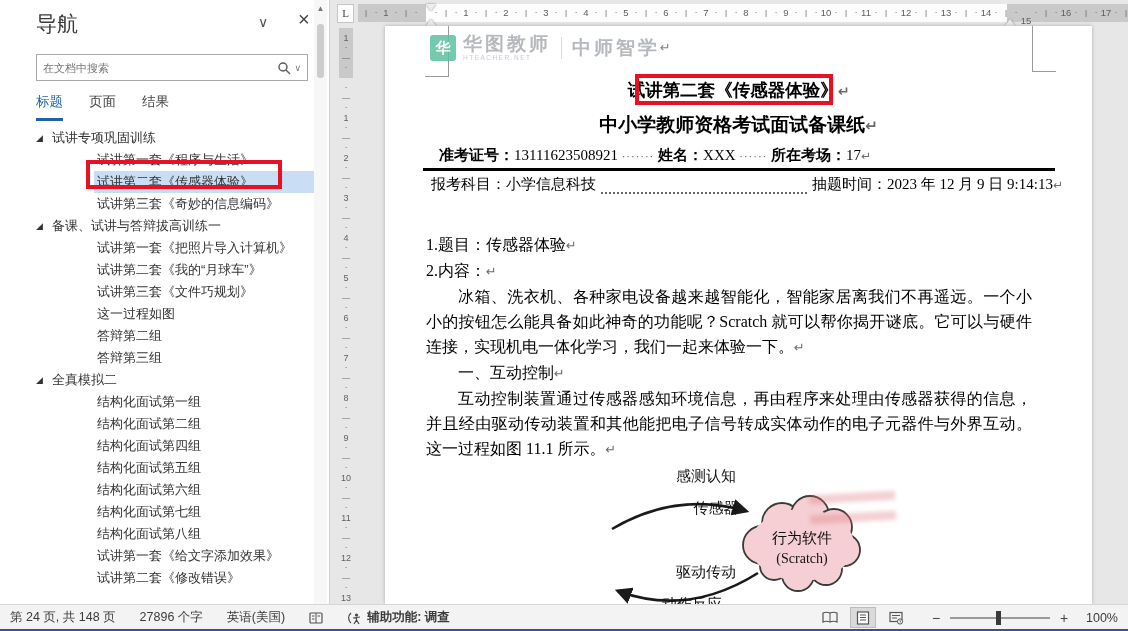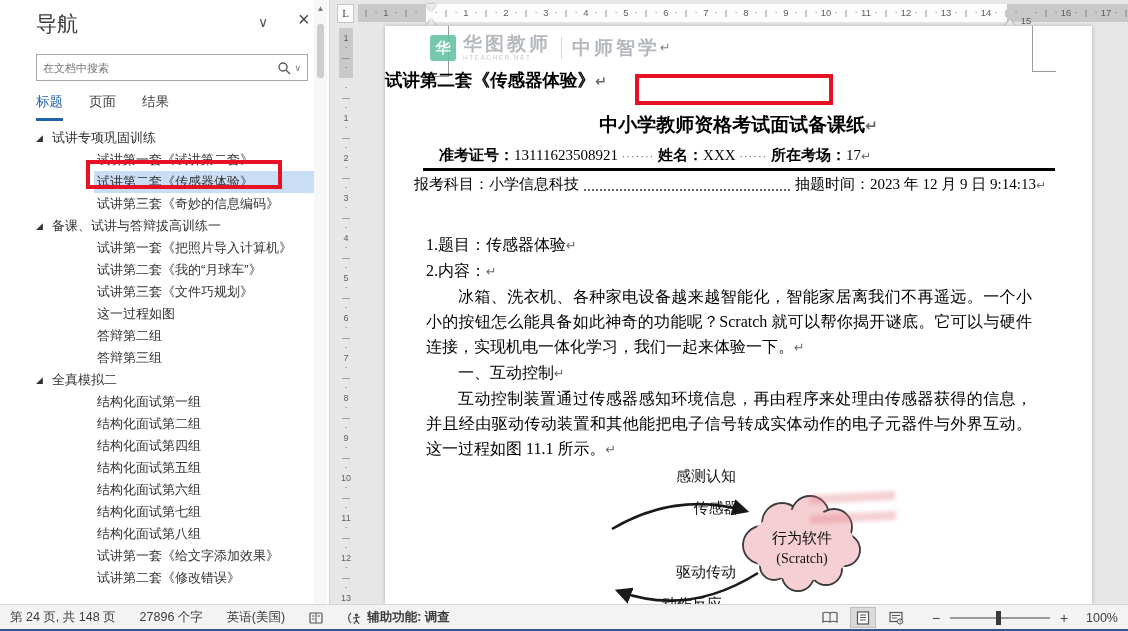--- a/index.html
+++ b/index.html
@@ -53,29 +53,29 @@
   .pilcrow{color:#6a6a6a;font-size:.8em;font-family:"DejaVu Sans",sans-serif;}
   
   .logo{position:absolute;left:45px;top:8px;display:flex;align-items:center;opacity:.85;}
   .logo-icon{width:26px;height:26px;background:#5ec09e;border-radius:3px;color:#fff;font-weight:bold;font-size:15px;text-align:center;line-height:26px;font-family:"Liberation Sans",sans-serif;}
   .logo-brand{margin-left:7px;display:flex;flex-direction:column;line-height:1;}
   .logo-brand-main{font-size:19px;font-weight:bold;color:#a9adb2;letter-spacing:3px;font-family:"Liberation Sans",sans-serif;}
   .logo-brand-sub{font-size:6.5px;color:#bcc0c5;letter-spacing:1.5px;margin-top:2px;font-family:"Liberation Sans",sans-serif;}
   .logo-divider{width:1px;height:22px;background:#d3d3d3;margin:0 10px;}
   .logo-brand2{font-size:19px;font-weight:bold;color:#a9adb2;letter-spacing:3px;font-family:"Liberation Sans",sans-serif;}
   
-  .doc-title{position:absolute;left:0;top:42px;width:100%;text-align:left;font-size:17.5px;font-weight:bold;}
+  .doc-title{position:absolute;left:0;top:52px;width:100%;text-align:center;font-size:17.5px;font-weight:bold;}
   .redbox-title{position:absolute;left:250px;top:48px;width:198px;height:31px;border:4px solid #e81123;box-sizing:border-box;}
   .redbox-nav{position:absolute;left:86px;top:160px;width:196px;height:29px;border:4px solid #e81123;box-sizing:border-box;z-index:5;}
   .doc-subtitle{position:absolute;left:0;top:86px;width:100%;text-align:center;font-size:19px;font-weight:bold;}
   .info1{position:absolute;left:54px;top:120px;font-size:15px;text-align:center;}
   .info1 b{font-weight:bold;}
   .dots{color:#555;font-size:11px;letter-spacing:1px;}
   .dbl-rule{position:absolute;left:38px;top:142px;width:632px;height:3px;border-top:2px solid #000;border-bottom:1px solid #000;box-sizing:border-box;}
-  .info2{position:absolute;left:29px;top:149px;width:632px;display:flex;align-items:center;font-size:15px;}
+  .info2{position:absolute;left:46px;top:149px;width:632px;display:flex;align-items:flex-end;font-size:15px;}
   .leader{flex:1;border-bottom:2px dotted #666;margin:0 5px;height:11px;}
   .body-text{position:absolute;left:41px;top:170px;width:606px;font-size:16px;line-height:25px;text-align:justify;margin-top:36px;}
   .indent{text-indent:2em;}
   .para{margin:0;text-indent:2em;}
   
   .figure{position:relative;width:100%;height:168px;margin-top:3px;}
   .figure svg{display:block;margin-left:150px;}
   .fig-artifact{position:absolute;left:384px;top:28px;width:86px;height:40px;background:repeating-linear-gradient(180deg,rgba(224,120,130,.35) 0 9px,rgba(255,255,255,0) 9px 20px);filter:blur(2px);transform:rotate(-3deg);}
   .fig-caption{text-align:center;font-weight:bold;font-size:15.5px;margin-top:-6px;}
   .fig-caption .pilcrow{margin-left:28px;font-weight:normal;}
@@ -112,21 +112,21 @@
     </span>
   </div>
 
   <div class="nav-tabs">
       <span class="nav-tab active">标题</span>
       <span class="nav-tab">页面</span>
       <span class="nav-tab">结果</span>
     </div>
   <div class="nav-tree">
       <div class="tree-row lvl1"><span class="tree-expander">◢</span><span>试讲专项巩固训练</span></div>
-      <div class="tree-row lvl2"><span>试讲第一套《试讲第二套》</span></div>
+      <div class="tree-row lvl2"><span>试讲第一套《程序与生活》</span></div>
       <div class="tree-row lvl2 selected"><span>试讲第二套《传感器体验》</span></div>
       <div class="tree-row lvl2"><span>试讲第三套《奇妙的信息编码》</span></div>
       <div class="tree-row lvl1"><span class="tree-expander">◢</span><span>备课、试讲与答辩拔高训练一</span></div>
       <div class="tree-row lvl2"><span>试讲第一套《把照片导入计算机》</span></div>
       <div class="tree-row lvl2"><span>试讲第二套《我的“月球车”》</span></div>
       <div class="tree-row lvl2"><span>试讲第三套《文件巧规划》</span></div>
       <div class="tree-row lvl2"><span>这一过程如图</span></div>
       <div class="tree-row lvl2"><span>答辩第二组</span></div>
       <div class="tree-row lvl2"><span>答辩第三组</span></div>
       <div class="tree-row lvl1"><span class="tree-expander">◢</span><span>全真模拟二</span></div>

